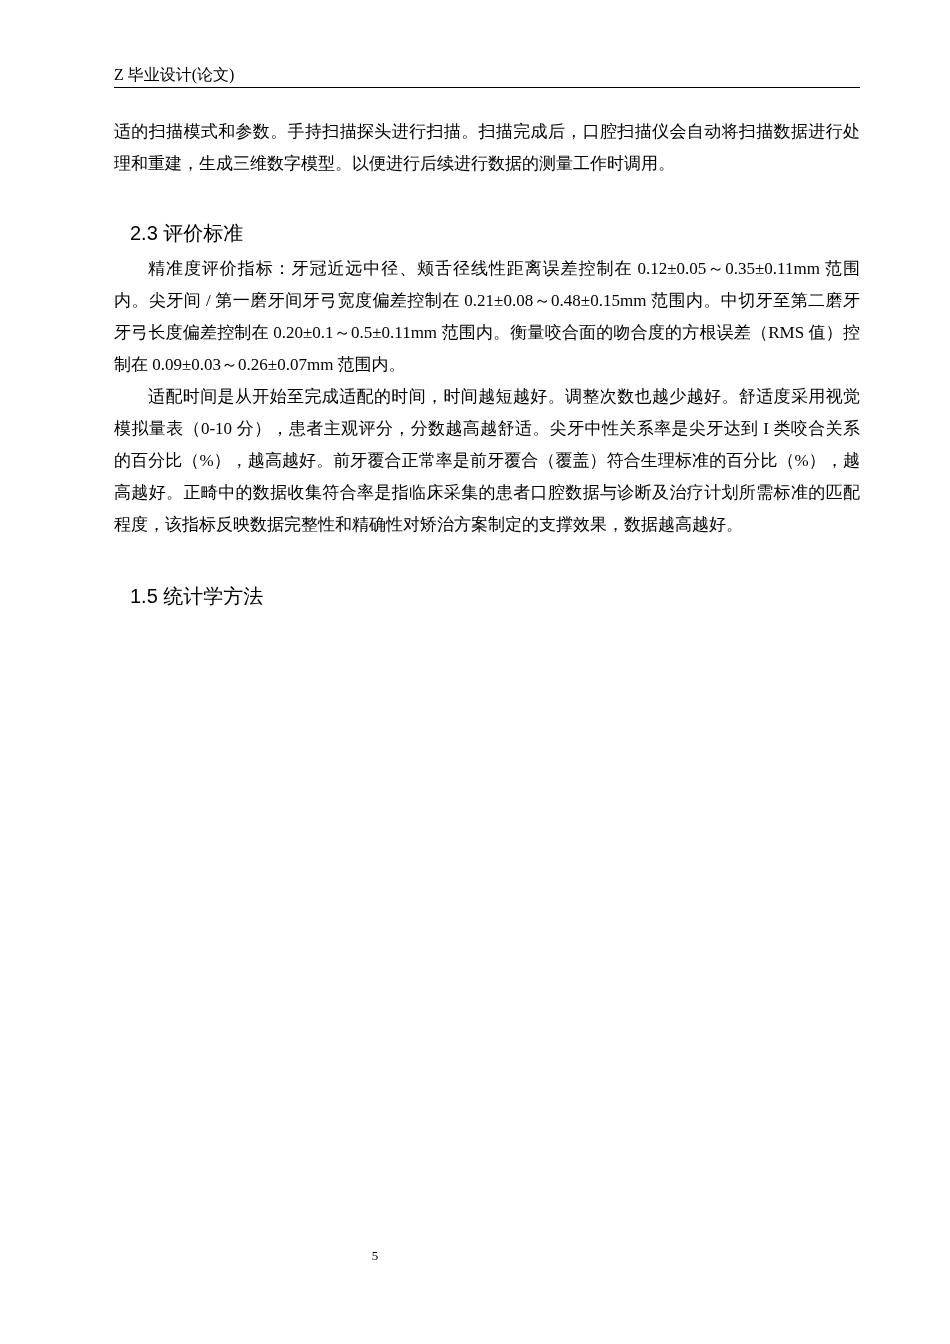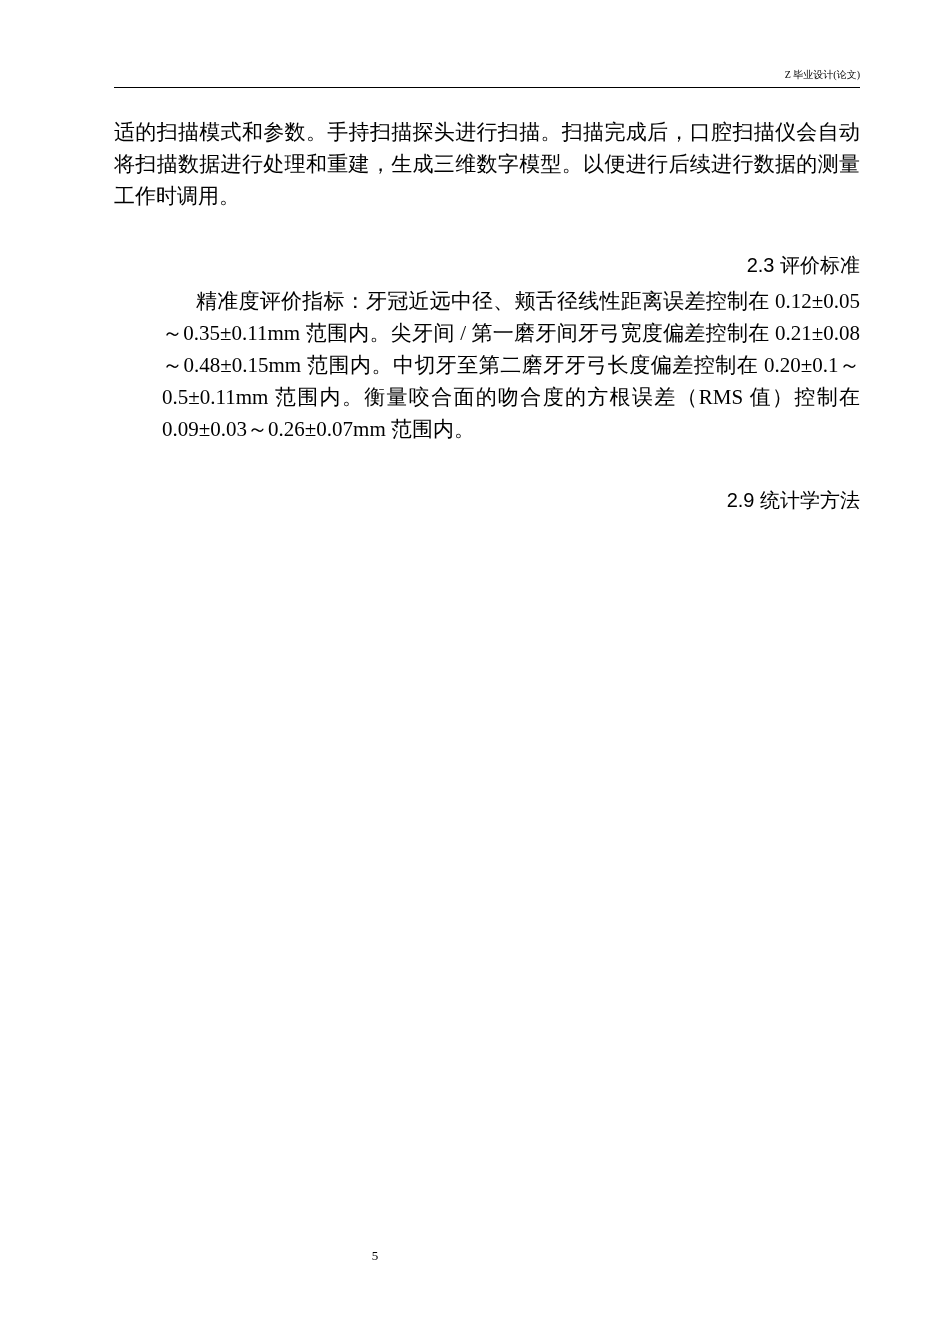--- a/index.html
+++ b/index.html
@@ -1,38 +1,39 @@
 <!DOCTYPE html>
 <html><head>
 <meta charset="utf-8">
 <style>
   html, body { margin: 0; padding: 0; background: #ffffff; }
   body { width: 950px; height: 1344px; position: relative; overflow: hidden;
          font-family: "Liberation Serif", "DejaVu Serif", serif; color: #000; }
-  .header { position: absolute; top: 66px; left: 114px; width: 746px; text-align: right;
-            font-size: 10px; line-height: 18px; }
+  .header { position: absolute; top: 66px; left: 114px; width: 746px; text-align: left;
+            font-size: 16px; line-height: 18px; }
   .header-rule { position: absolute; top: 87px; left: 114px; width: 746px; height: 0;
                  border-top: 1px solid #000; }
   .content { position: absolute; top: 116px; left: 114px; width: 746px; }
-  p { margin: 0; font-size: 21px; line-height: 32px; text-align: justify; text-justify: inter-character; }
-  p.indent { text-indent: 34px; margin-left: 48px; }
-  h2 { margin: 0; font-family: "Liberation Sans", "DejaVu Sans", sans-serif; font-weight: normal;
-       font-size: 20px; line-height: 32px; text-align: right; }
+  p { margin: 0; font-size: 17px; line-height: 32px; text-align: justify; text-justify: inter-character; }
+  p.indent { text-indent: 34px; }
+  h2 { margin: 16px; font-family: "Liberation Sans", "DejaVu Sans", sans-serif; font-weight: normal;
+       font-size: 20px; line-height: 32px; }
   .h23 { margin-top: 37px; margin-bottom: 4px; }
   .h24 { margin-top: 39px; margin-bottom: 4px; }
   .page-number { position: absolute; top: 1248px; left: 0; width: 750px; text-align: center; font-size: 13px; }
 </style>
 </head>
 <body>
 
 <div class="header">Z 毕业设计(论文)</div>
 <div class="header-rule"></div>
 
 <div class="content">
   <p>适的扫描模式和参数。手持扫描探头进行扫描。扫描完成后，口腔扫描仪会自动将扫描数据进行处理和重建，生成三维数字模型。以便进行后续进行数据的测量工作时调用。</p>
 
   <h2 class="h23">2.3  评价标准</h2>
   <p class="indent">精准度评价指标：牙冠近远中径、颊舌径线性距离误差控制在 0.12±0.05～0.35±0.11mm 范围内。尖牙间 / 第一磨牙间牙弓宽度偏差控制在 0.21±0.08～0.48±0.15mm 范围内。中切牙至第二磨牙牙弓长度偏差控制在 0.20±0.1～0.5±0.11mm 范围内。衡量咬合面的吻合度的方根误差（RMS 值）控制在 0.09±0.03～0.26±0.07mm 范围内。</p>
+  <p class="indent">适配时间是从开始至完成适配的时间，时间越短越好。调整次数也越少越好。舒适度采用视觉模拟量表（0-10 分），患者主观评分，分数越高越舒适。尖牙中性关系率是尖牙达到 I 类咬合关系的百分比（%），越高越好。前牙覆合正常率是前牙覆合（覆盖）符合生理标准的百分比（%），越高越好。正畸中的数据收集符合率是指临床采集的患者口腔数据与诊断及治疗计划所需标准的匹配程度，该指标反映数据完整性和精确性对矫治方案制定的支撑效果，数据越高越好。</p>
 
-  <h2 class="h24">2.9  统计学方法</h2>
+  <h2 class="h24">1.5  统计学方法</h2>
 </div>
 
 <div class="page-number">5</div>
 
 </body></html>

